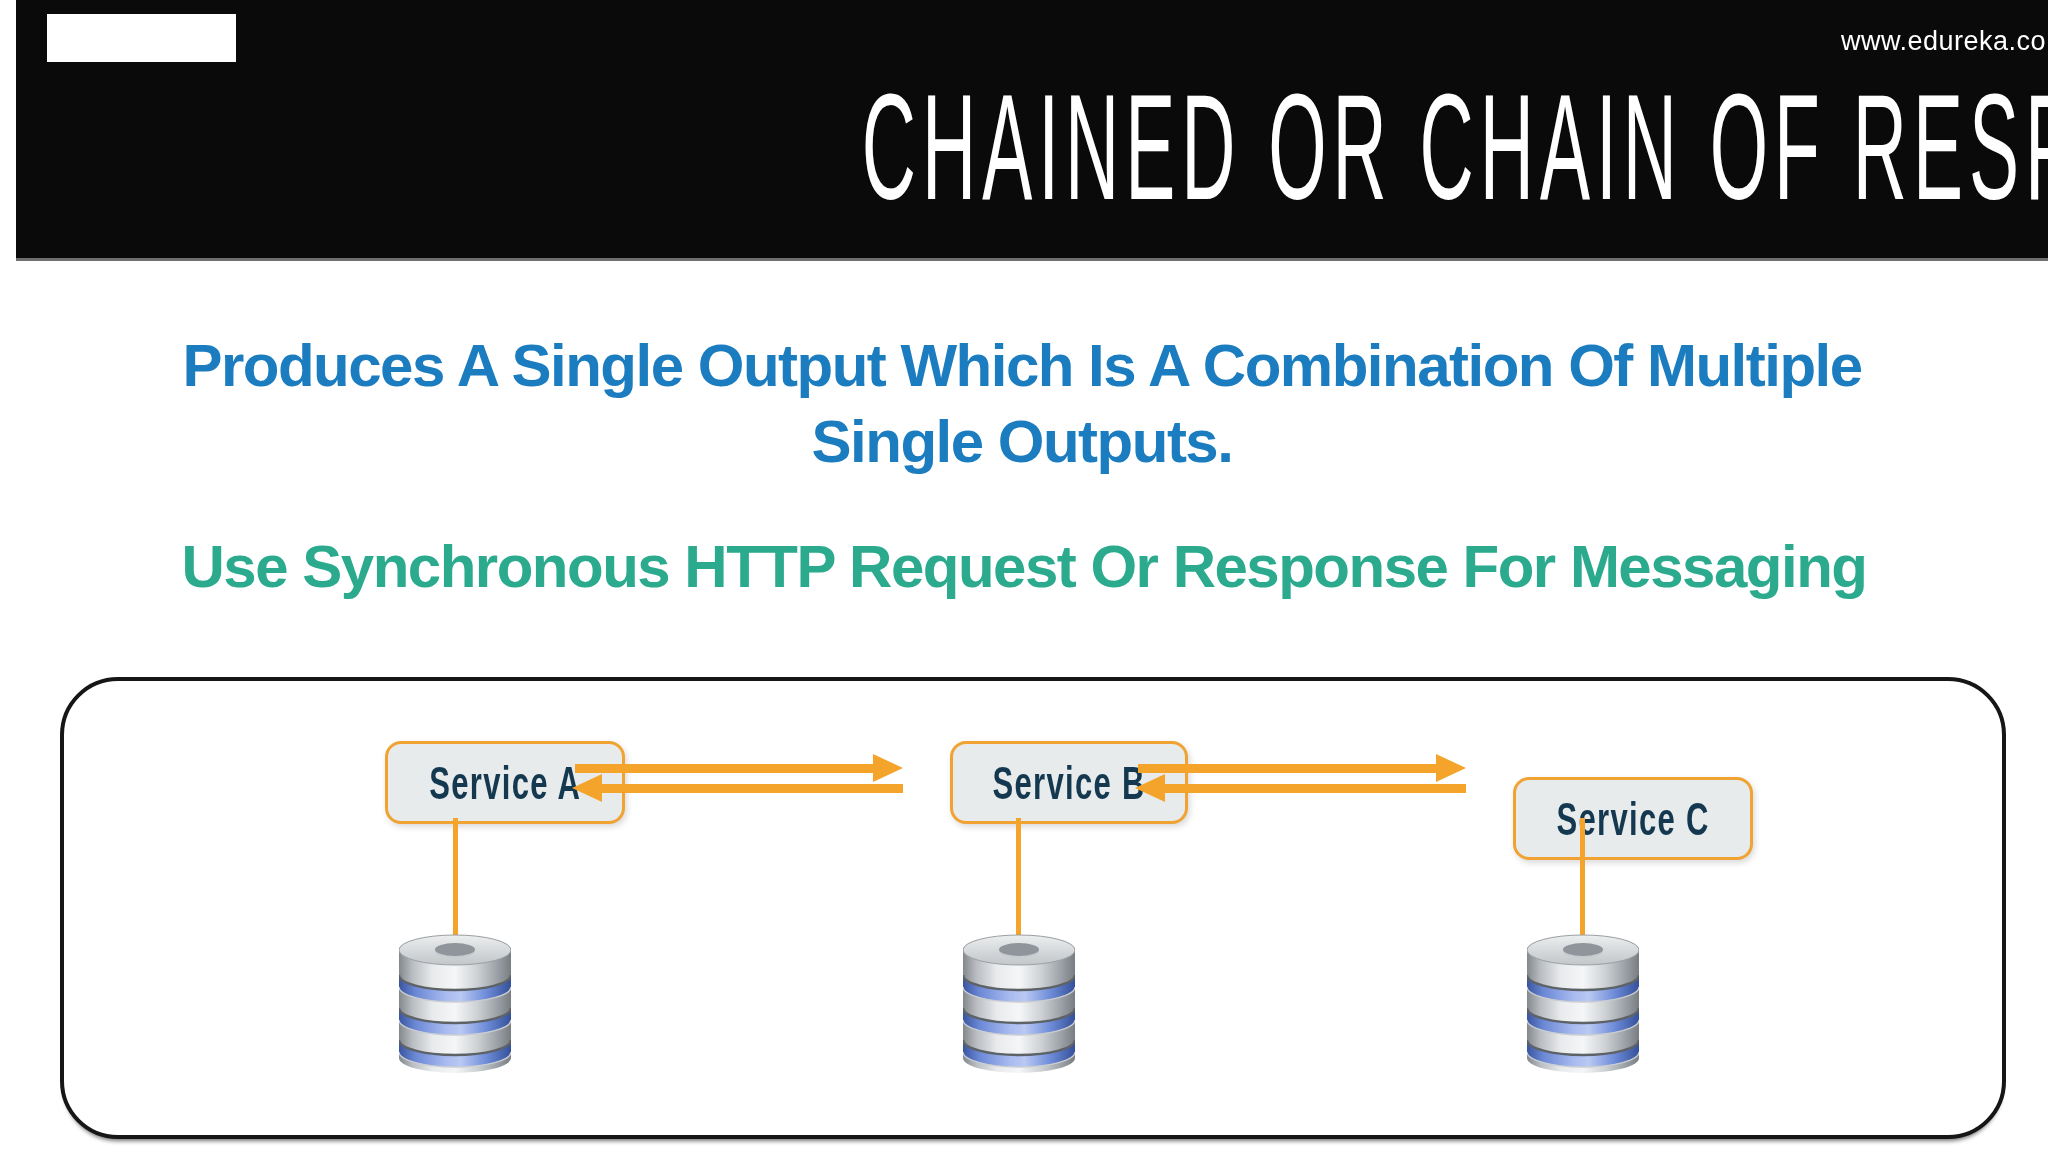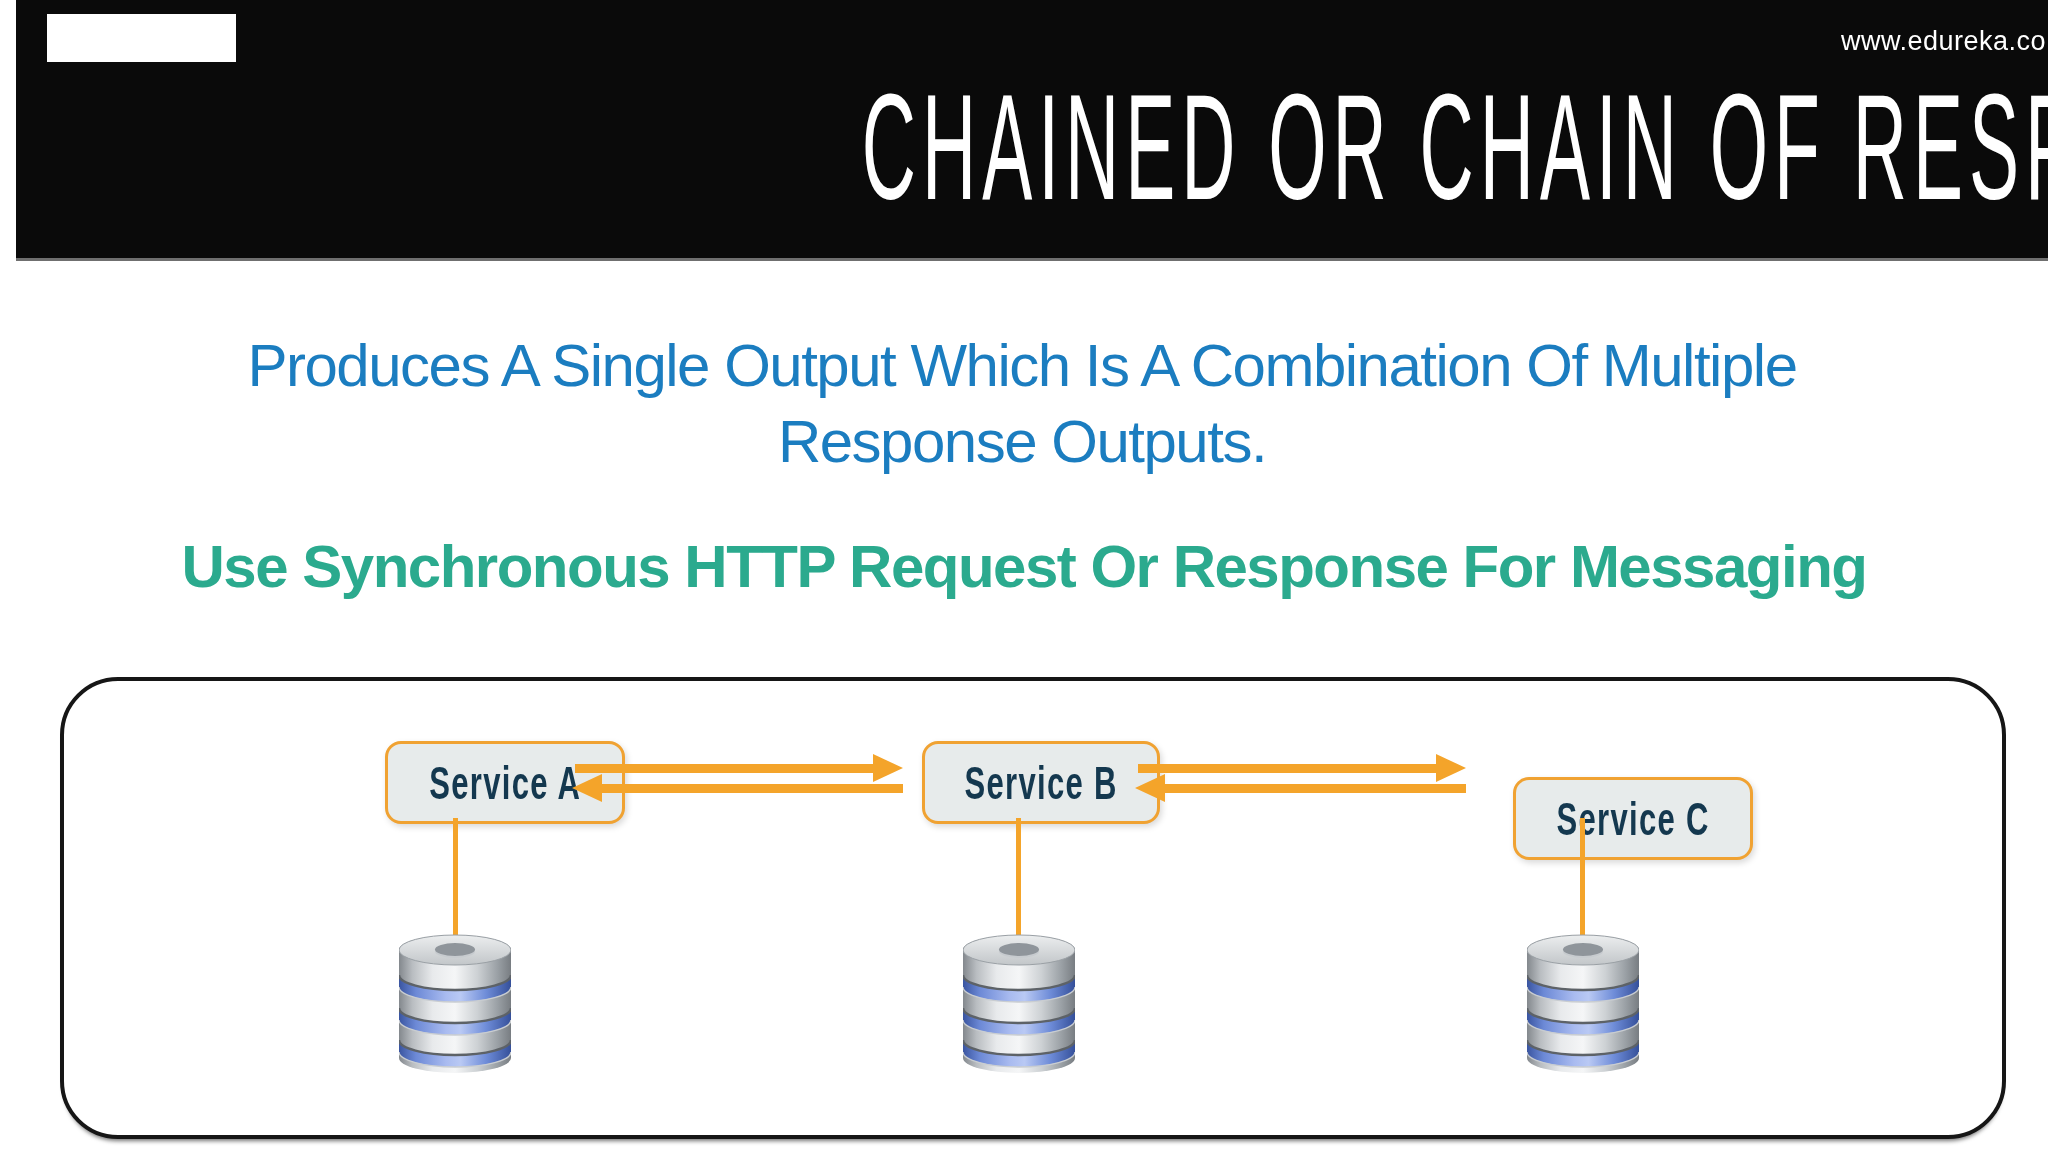--- a/index.html
+++ b/index.html
@@ -10,37 +10,37 @@
   .banner{position:absolute;left:16px;top:0;width:2048px;height:258px;
           background:var(--banner-bg);border-bottom:3px solid #6f6f6f;}
   .logo-box{position:absolute;left:31px;top:14px;width:189px;height:48px;background:#fff;}
   .site-url{position:absolute;right:18px;top:26px;color:#fff;font-size:27px;letter-spacing:0.5px;}
   .title-wrap{position:absolute;left:0;right:0;top:62px;height:170px;text-align:center;white-space:nowrap;}
   .title-scale{display:inline-block;transform:scaleX(0.5);transform-origin:50% 50%;
                color:#fff;font-size:150px;line-height:170px;font-weight:400;letter-spacing:12px;}
 
   
   .headline{position:absolute;left:0;right:16px;top:328px;text-align:center;
-            color:var(--blue);font-weight:normal;font-size:60px;line-height:76px;letter-spacing:-1.5px;padding-left:12px;}
+            color:var(--blue);font-weight:bold;font-size:60px;line-height:76px;letter-spacing:-1.5px;padding-left:12px;}
   .subheadline{position:absolute;left:0;right:0;top:516px;text-align:center;
                color:var(--teal);font-weight:bold;font-size:60px;line-height:72px;letter-spacing:-1.5px;margin-top:15px;}
 
   
   .diagram{position:absolute;left:60px;top:677px;width:1938px;height:454px;
            border:4px solid var(--container-border);border-radius:58px;background:#fff;
            box-shadow:0 6px 4px -4px rgba(0,0,0,0.55);}
 
   .service{position:absolute;height:77px;border:3px solid var(--box-border);
            border-radius:16px;background:var(--box-fill);
            box-shadow:2px 3px 6px rgba(0,0,0,0.15);
            display:flex;align-items:center;justify-content:center;white-space:nowrap;margin-left:47px;}
   .service .lbl{display:inline-block;transform:scaleX(0.66);transform-origin:50% 50%;
                 color:var(--navy);font-size:47px;font-weight:bold;letter-spacing:2px;}
   #svc-a{left:338px;top:741px;width:234px;}
-  #svc-b{left:875px;top:741px;width:232px;}
+  #svc-b{left:903px;top:741px;width:232px;}
   #svc-c{left:1466px;top:777px;width:234px;}
 
   .bar{position:absolute;height:9px;background:var(--arrow);}
   .head-r{position:absolute;width:0;height:0;
           border-top:14px solid transparent;border-bottom:14px solid transparent;
           border-left:30px solid var(--arrow);}
   .head-l{position:absolute;width:0;height:0;
           border-top:14px solid transparent;border-bottom:14px solid transparent;
           border-right:30px solid var(--arrow);}
 
@@ -80,21 +80,21 @@
 <div class="banner">
   <div class="logo-box"></div>
   <div class="site-url">www.edureka.co</div>
   <div class="title-wrap">
     <span class="title-scale">CHAINED OR CHAIN OF RESPONSIBILITY</span>
   </div>
 </div>
 
 <div class="headline">
   <div>Produces A Single Output Which Is A Combination Of Multiple</div>
-  <div>Response Outputs.</div>
+  <div>Single Outputs.</div>
 </div>
 
 <div class="subheadline">Use Synchronous HTTP Request Or Response For Messaging</div>
 
 <div class="diagram"></div>
 
 <div class="service" id="svc-a">
   <span class="lbl">Service A</span>
 </div>
 <div class="service" id="svc-b">

